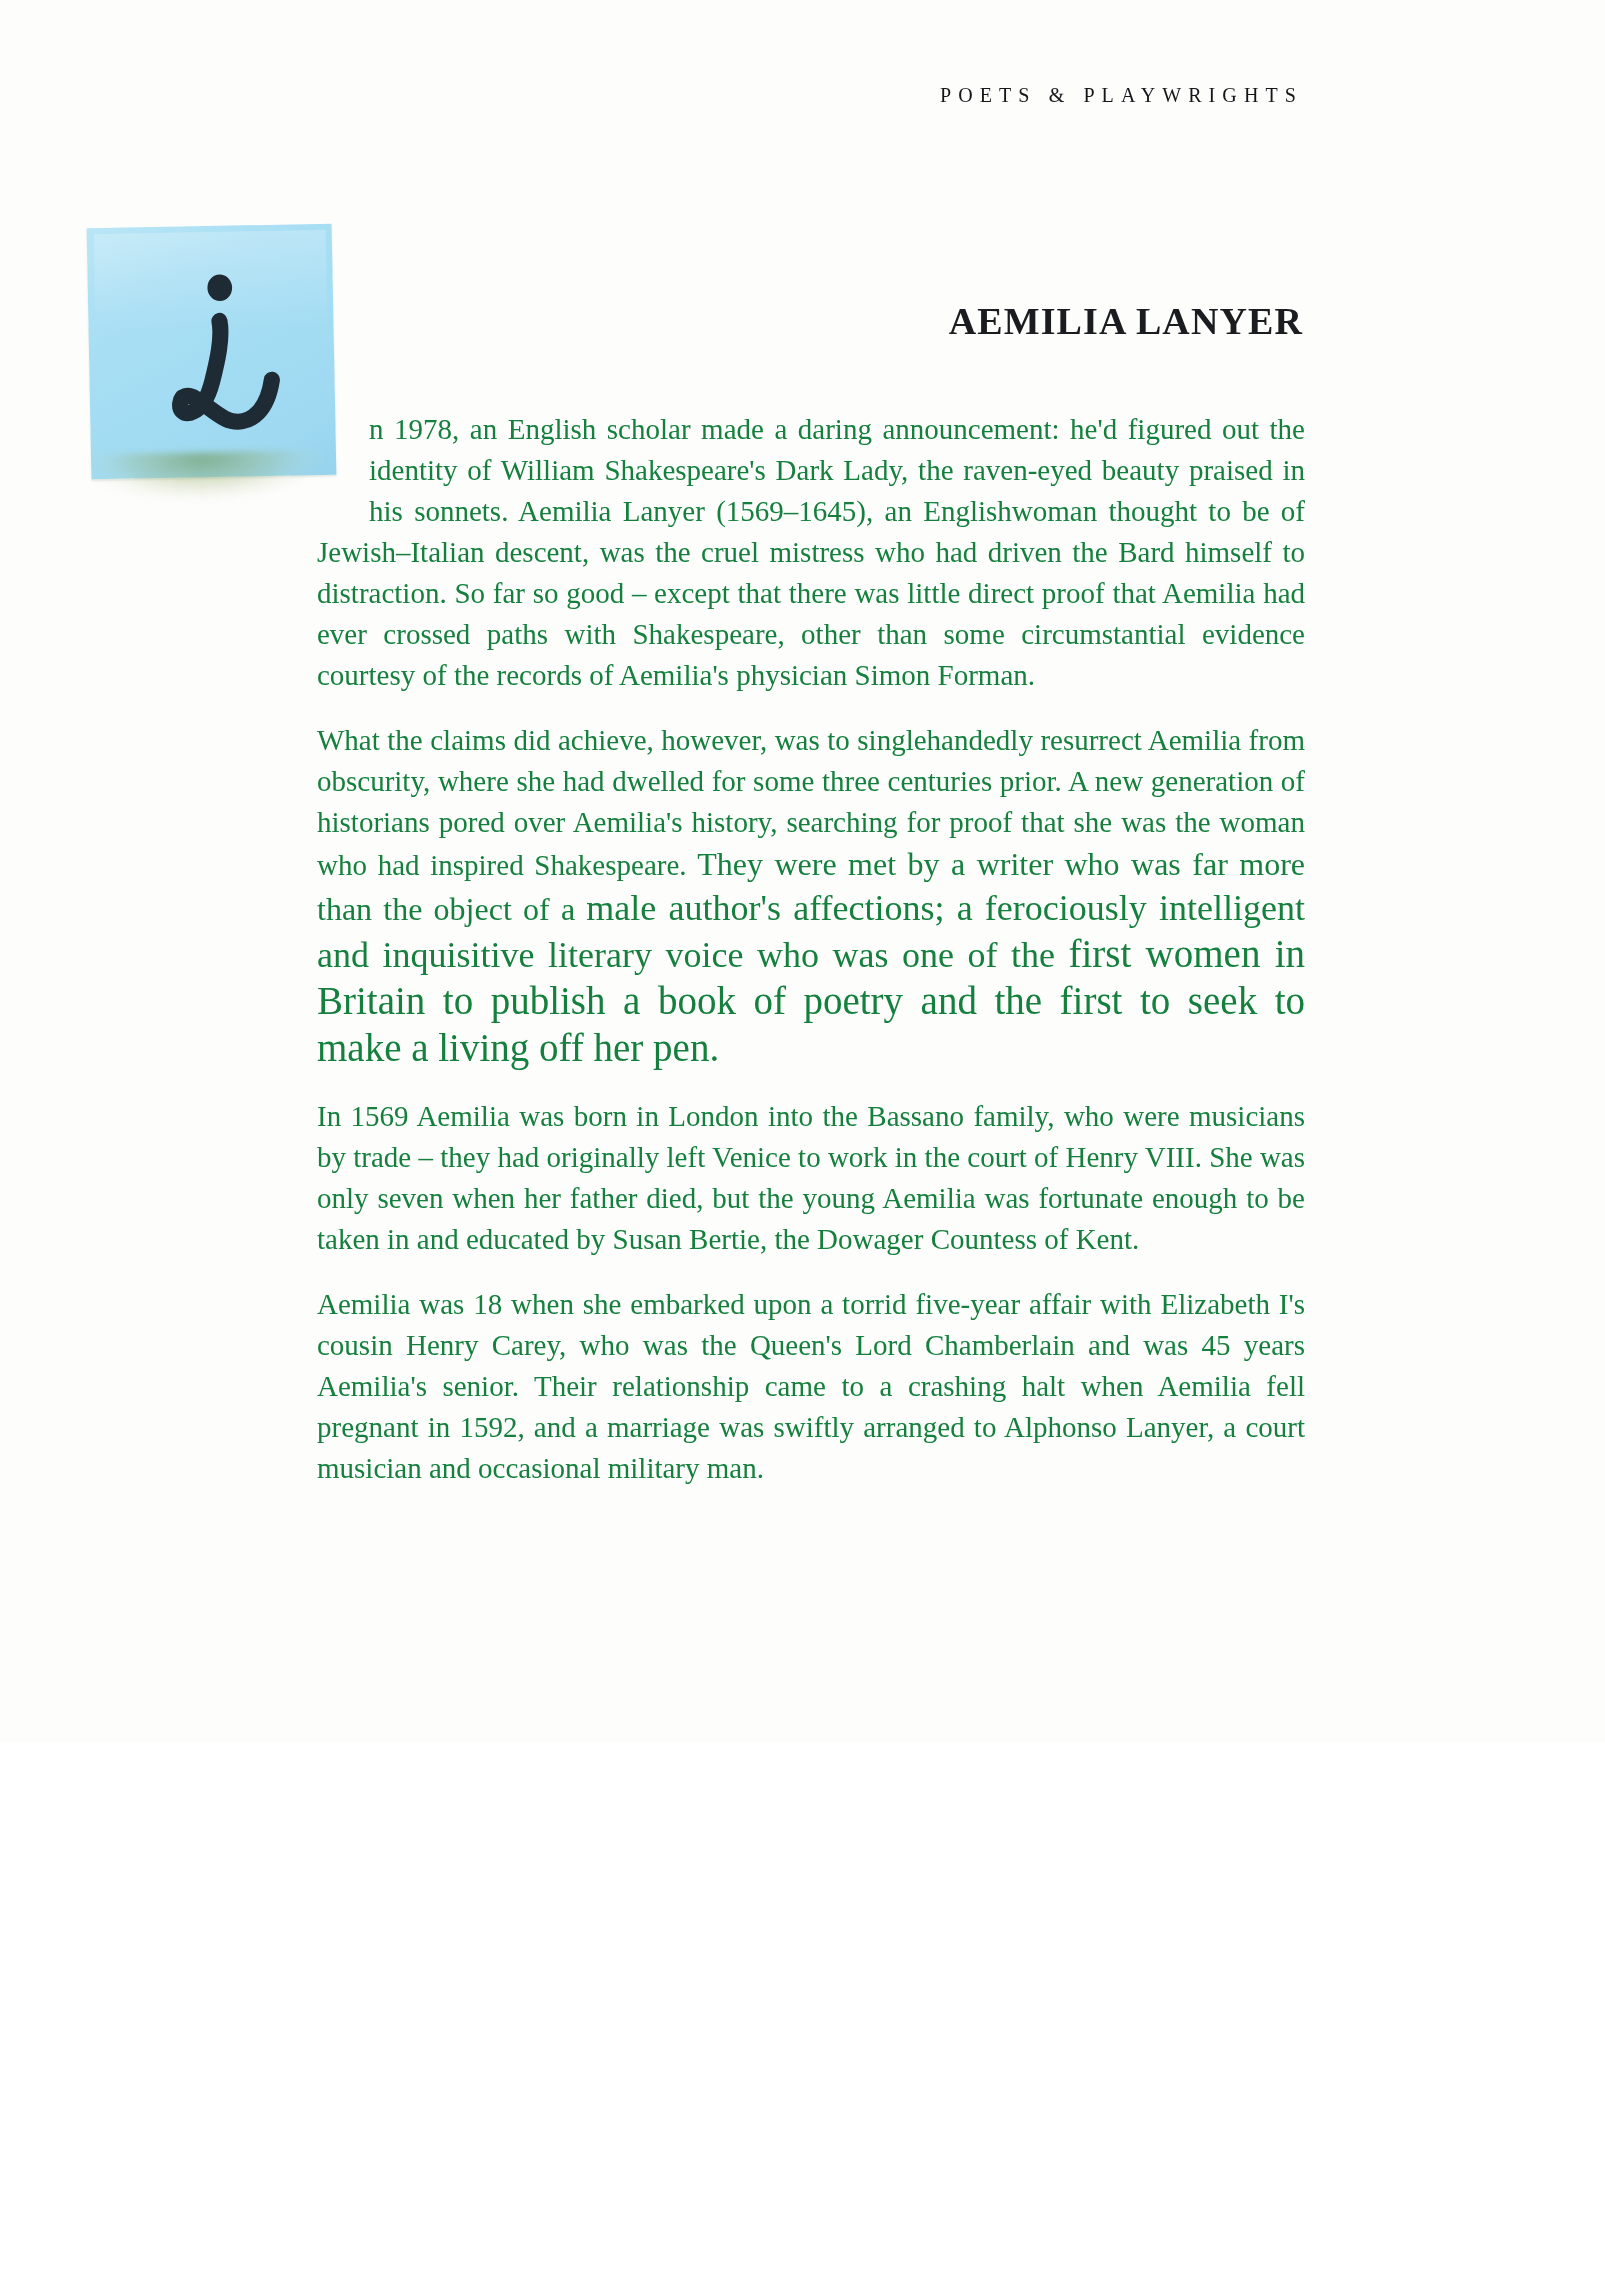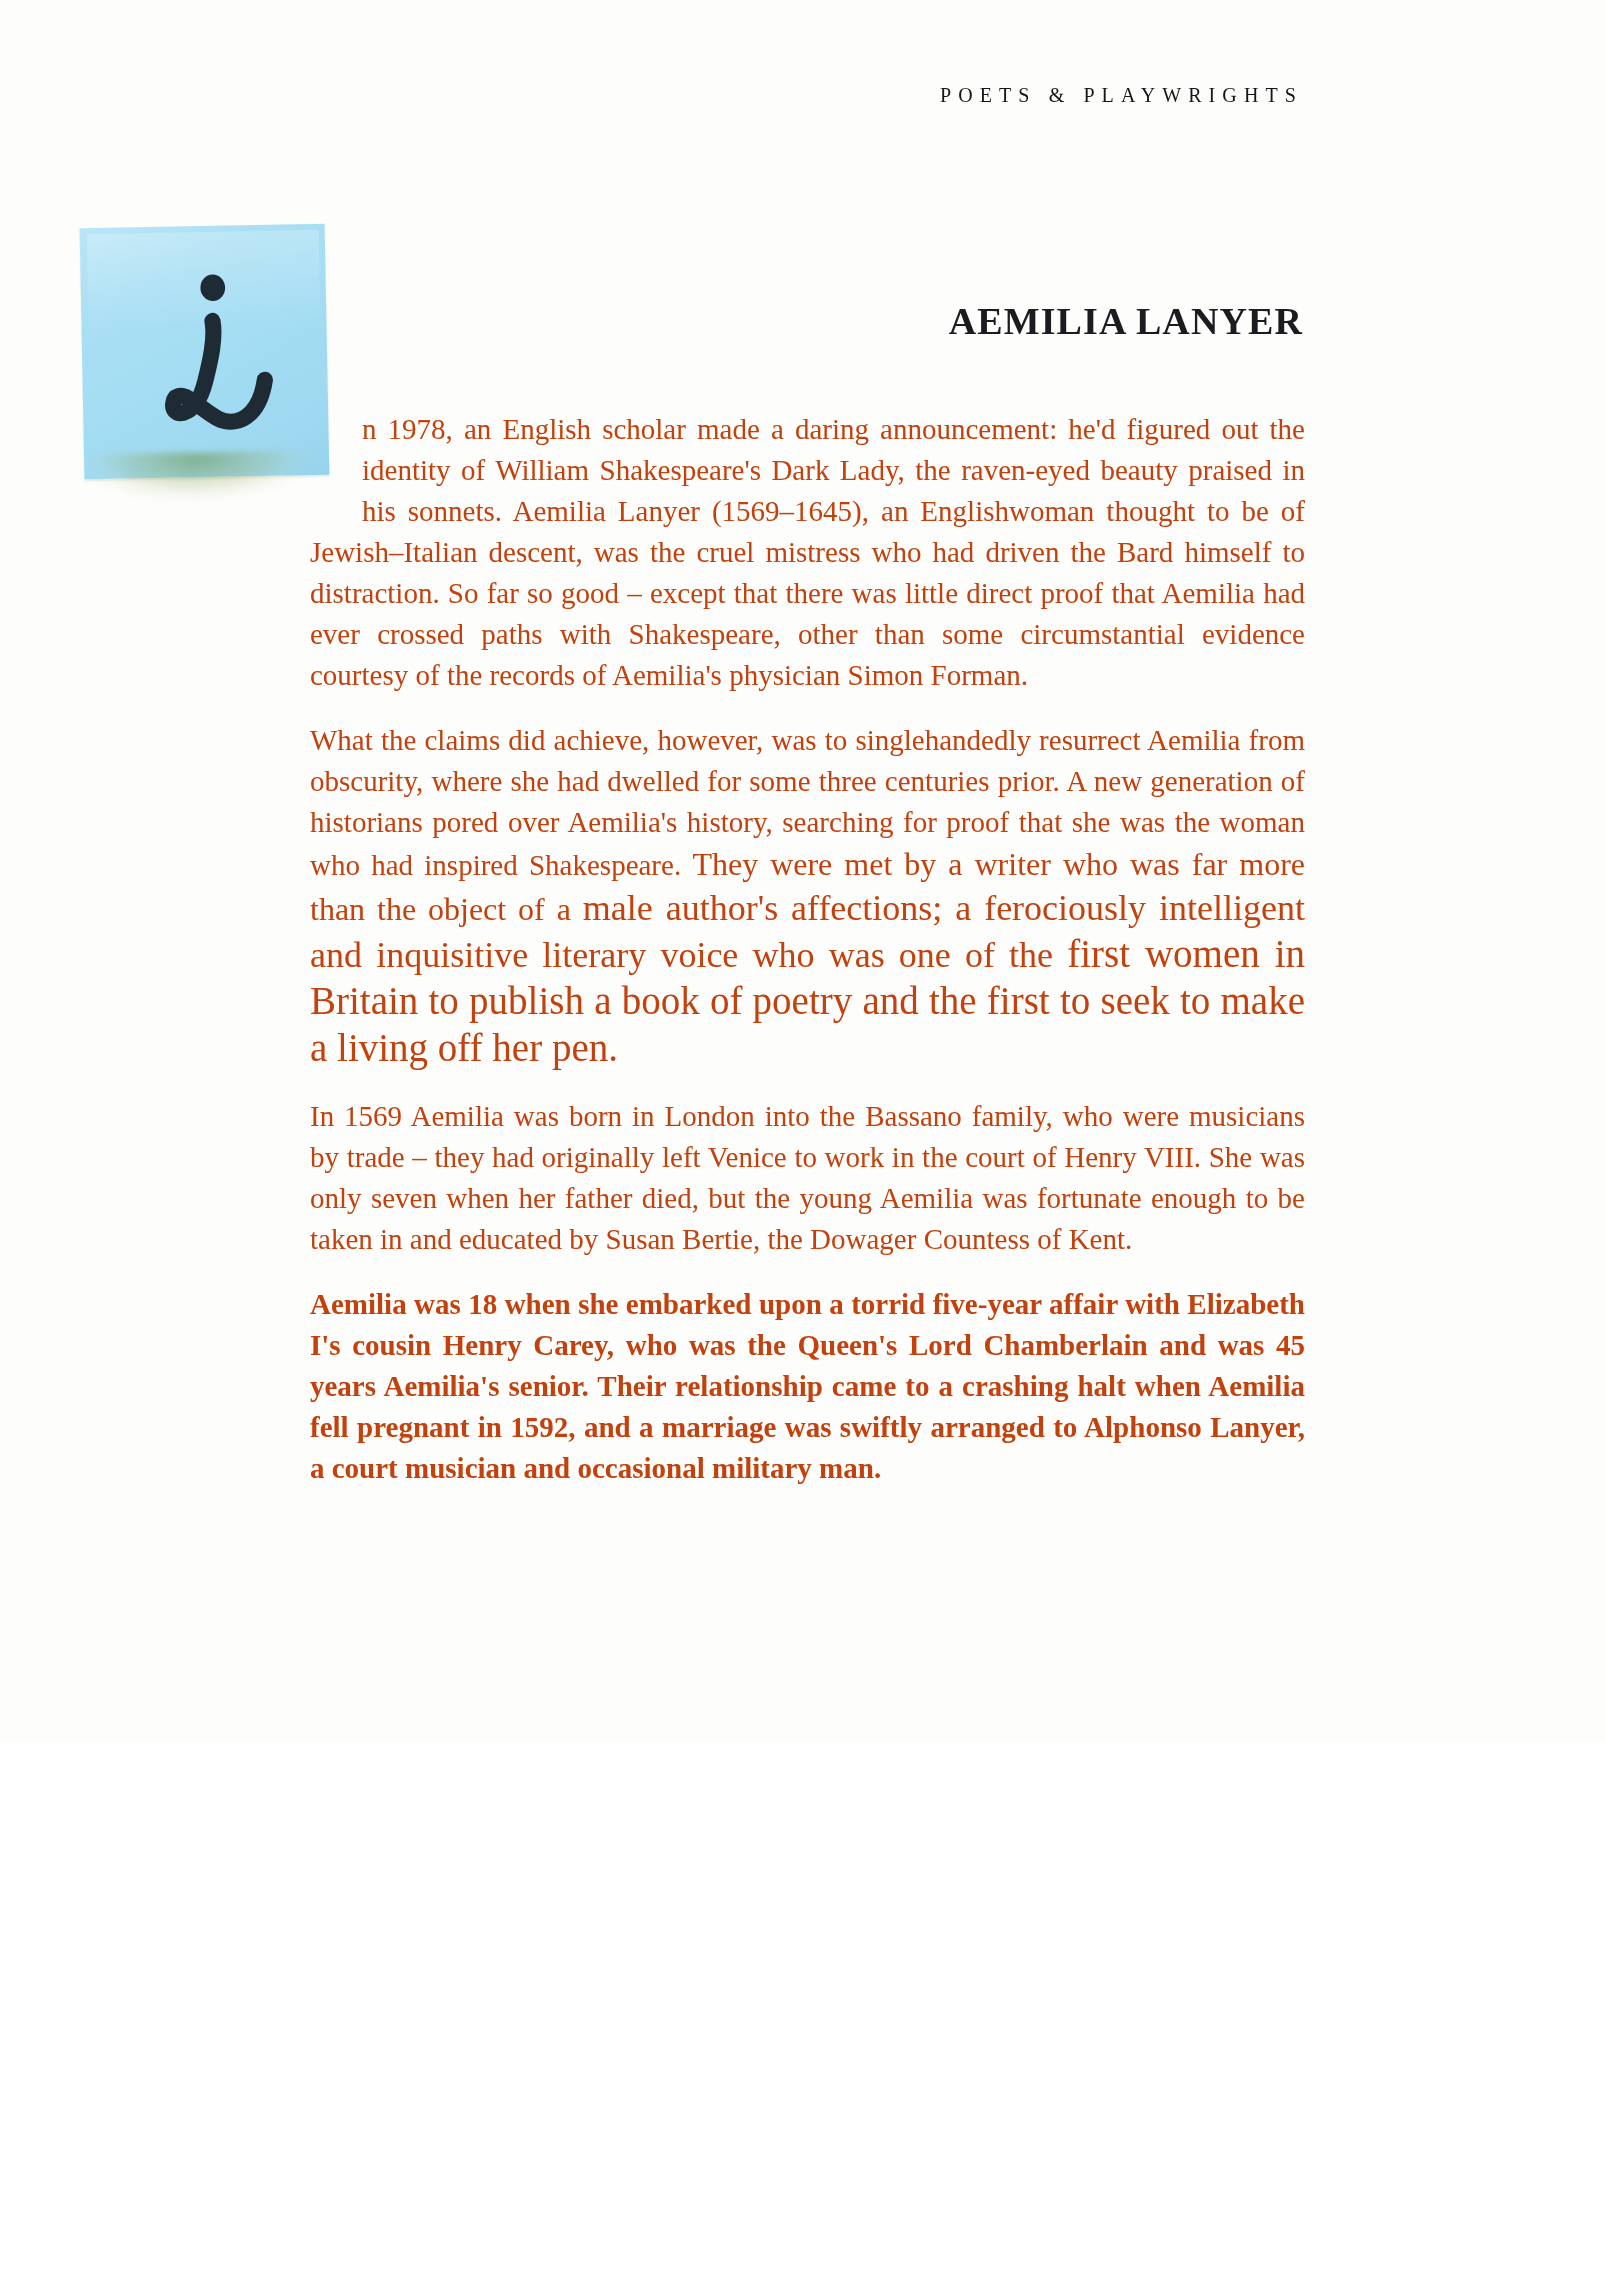--- a/index.html
+++ b/index.html
@@ -51,29 +51,29 @@
 
   
   .text-column {
     position: absolute;
     left: 301px;
     top: 409px;
     width: 1004px;
   }
 
   p.body-par {
-    margin: 0 0 24px 9px;
+    margin: 0 0 24px 16px;
     font-size: 29px;
     line-height: 41px;
     text-align: justify;
     text-justify: inter-word;
-    color: #c2410c;
+    color: #15803d;
     hyphens: none;
   }
-  p.body-par:last-child { margin-bottom: 0; font-weight: bold; }
+  p.body-par:last-child { margin-bottom: 0; }
 
   
   .dropcap-note {
     float: left;
     position: relative;
     width: 255px;
     height: 268px;
     margin: -183px 25px 1.9px -228px;
     shape-outside: margin-box;
   }

